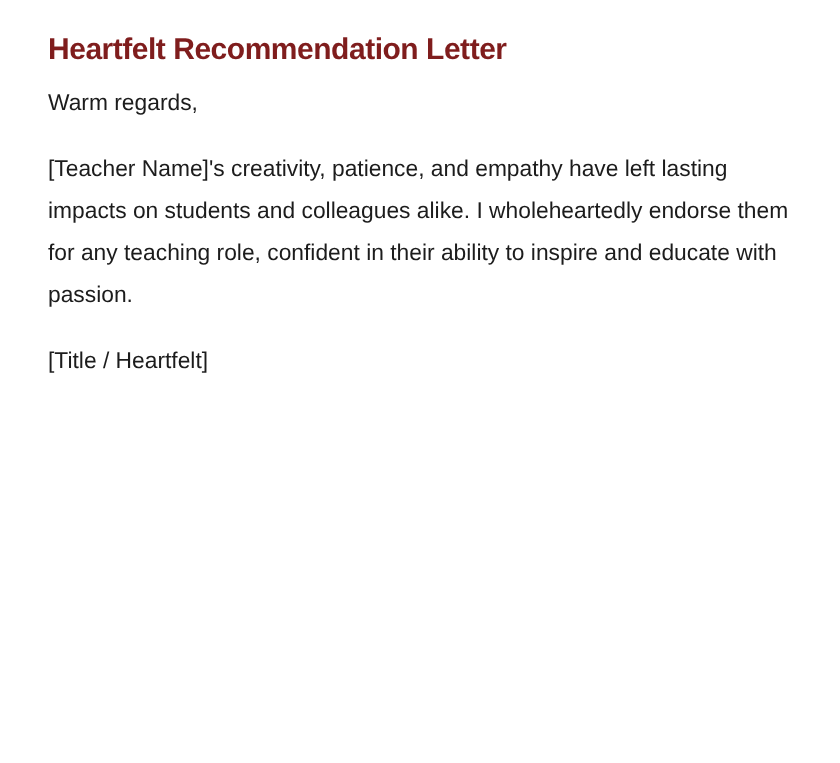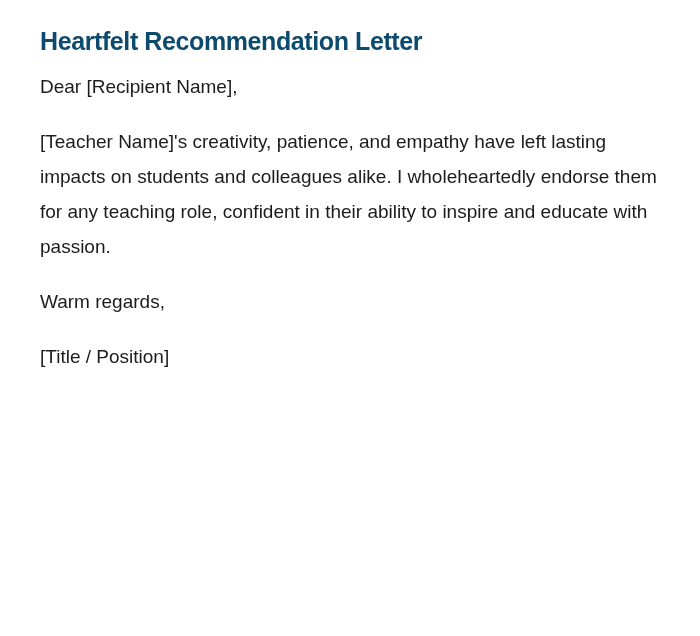--- a/index.html
+++ b/index.html
@@ -16,33 +16,32 @@
     }
     .page {
       position: relative;
       padding: 25px 40px 0 40px;
       width: 620px;
     }
     .title {
       font-size: 25px;
       font-weight: bold;
       letter-spacing: -0.4px;
-      color: #0c4a6e;
+      color: #7f1d1d;
       margin: 0 0 12px 0;
       line-height: 32px;
     }
     .para {
       font-size: 19px;
       line-height: 35px;
       margin: 0 0 20px 0;
       color: #1c1c1c;
     }
   </style>
 </head>
 <body>
 
 <div class="page">
   <h1 class="title">Heartfelt Recommendation Letter</h1>
-  <p class="para">Dear [Recipient Name],</p>
+  <p class="para">Warm regards,</p>
   <p class="para">[Teacher Name]'s creativity, patience, and empathy have left lasting impacts on students and colleagues alike. I wholeheartedly endorse them for any teaching role, confident in their ability to inspire and educate with passion.</p>
-  <p class="para">Warm regards,</p>
-  <p class="para">[Title / Position]</p>
+  <p class="para">[Title / Heartfelt]</p>
 </div>
 
 </body></html>

